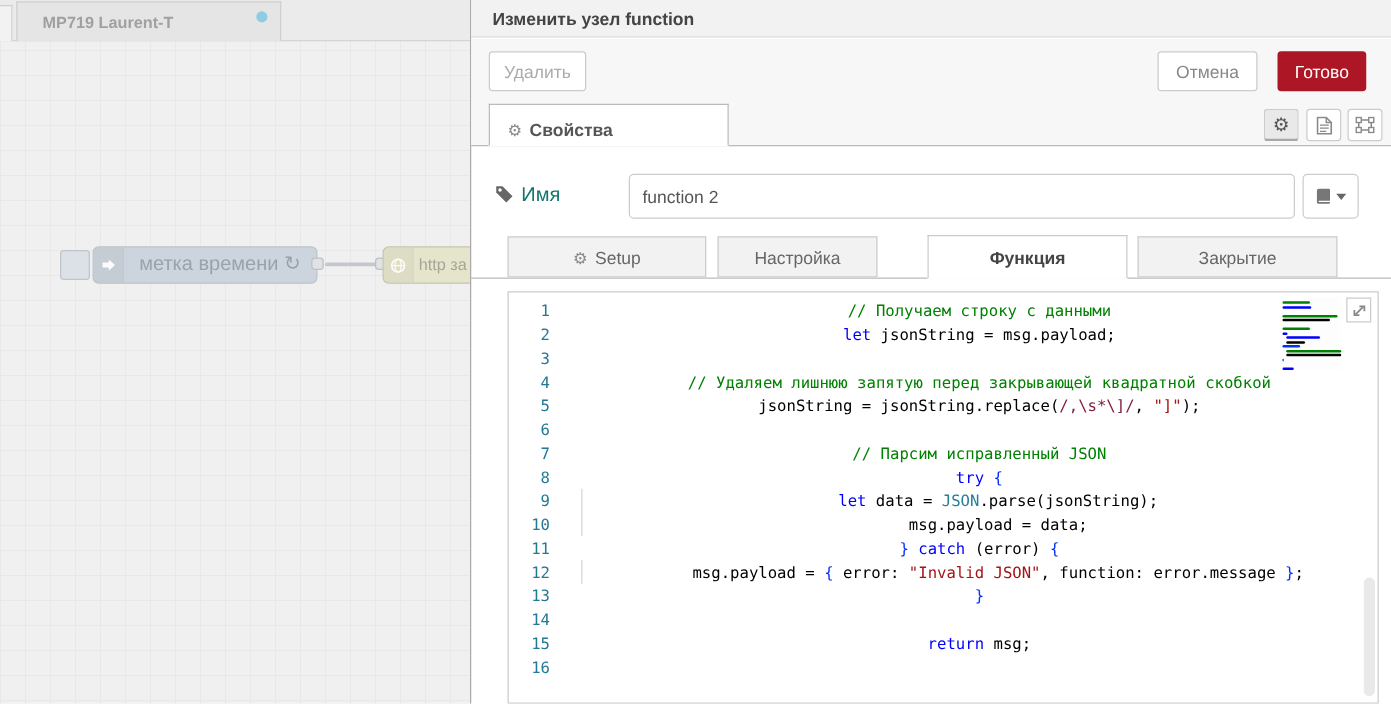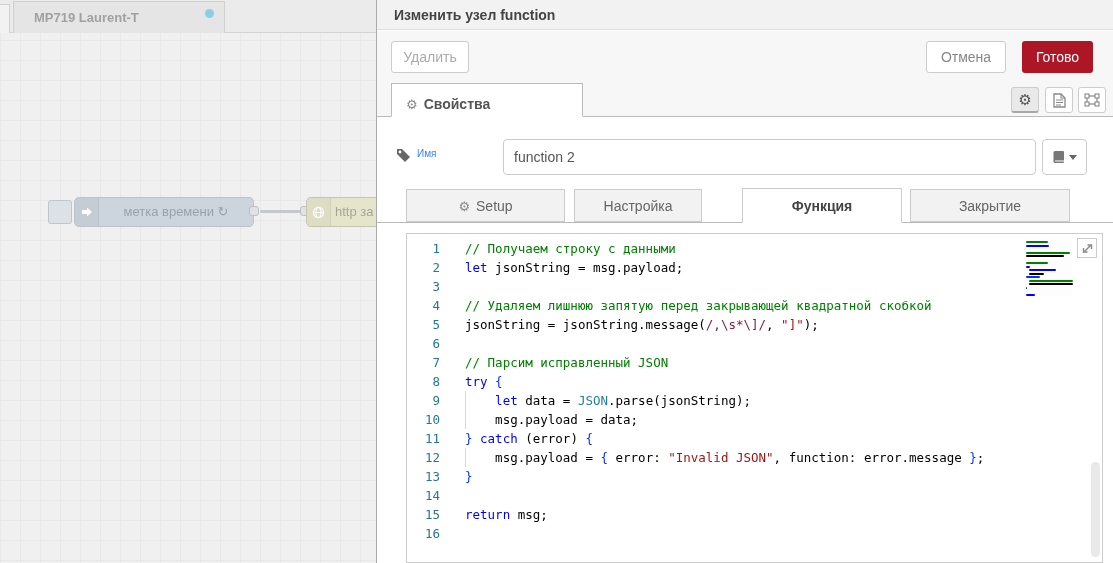--- a/index.html
+++ b/index.html
@@ -28,21 +28,21 @@
   
   #flow-nodes { position:absolute; left:48px; top:197px; width:328px; height:30px; }
   .inject-btn { position:absolute; left:0; top:3px; width:24px; height:24px;
     background:#c9d2da; border:1px solid #9aa5af; border-radius:3px; }
   .inject-body { position:absolute; left:26px; top:0; width:180px; height:30px;
     background:#b0bfcc; border:1px solid #98a2ac; border-radius:5px; }
   .node-iconstrip { position:absolute; left:0; top:0; width:24px; height:28px;
     background:rgba(0,0,0,.07); border-right:1px solid rgba(0,0,0,.10);
     border-radius:4px 0 0 4px; display:flex; align-items:center; justify-content:center; }
   .inject-label { position:absolute; left:24px; right:0; top:0; height:28px;
-    line-height:28px; text-align:center; font-size:13px; color:#5d6d7d; }
+    line-height:28px; text-align:center; font-size:16px; color:#5d6d7d; }
   .port { position:absolute; width:10px; height:10px; background:#d0d4d8;
     border:1px solid #979da3; border-radius:3px; }
   .wire { position:absolute; left:212px; top:13px; width:42px; height:3px;
     background:#a3a9ae; border-radius:2px; }
   .http-body { position:absolute; left:258px; top:0; width:120px; height:30px;
     background:#d9d9b0; border:1px solid #a6a67e; border-radius:5px; overflow:hidden; }
   .http-label { position:absolute; left:28px; top:0; height:28px; line-height:28px;
     font-size:13px; color:#72725f; white-space:nowrap; }
   #ws-shade { position:absolute; left:0; top:0; width:376px; height:563px;
     background:rgba(250,250,250,.38); }
@@ -72,21 +72,21 @@
   .mini-gear { color:#8a8a8a; font-size:13px; margin-right:6px; font-weight:normal; }
   .hdr-iconbtn { position:absolute; top:4px; width:28px; height:26px;
     background:#fff; border:1px solid #ccc; border-radius:3px;
     display:flex; align-items:center; justify-content:center; }
   #hdr-gear { left:634px; background:#e9e9e9; border-bottom:2px solid #a8a8a8; }
   #hdr-doc  { left:668px; }
   #hdr-frame{ left:701px; }
 
   
   #name-row { position:absolute; left:0; top:139px; width:100%; height:36px; }
-  #name-label { position:absolute; left:40px; top:9px; font-size:10px; color:#3b82f6; }
+  #name-label { position:absolute; left:40px; top:9px; font-size:16px; color:#0f766e; }
   #tag-icon { position:absolute; left:19px; top:9px; }
   #name-input { position:absolute; left:126px; top:0; width:533px; height:36px;
     border:1px solid #ccc; border-radius:4px; padding-left:10px; font-size:14px;
     color:#555; font-family:"Liberation Sans",sans-serif; background:#fff; }
   #lib-btn { position:absolute; left:665px; top:0; width:45px; height:36px;
     background:#fff; border:1px solid #ccc; border-radius:4px;
     display:flex; align-items:center; justify-content:center; gap:4px; }
   .caret { width:0; height:0; border-left:4px solid transparent;
     border-right:4px solid transparent; border-top:5px solid #666; }
 
@@ -99,21 +99,21 @@
   .func-tab.active { top:0; height:35px; line-height:34px; background:#fff;
     border-bottom:1px solid #fff; font-weight:bold; color:#444; }
 
   
   #editor { position:absolute; left:29px; top:233px; width:697px; height:330px;
     background:#fff; border:1px solid #ccc; overflow:hidden;
     font-family:"DejaVu Sans Mono","Liberation Mono",monospace; font-size:12.5px; }
   #gutter { position:absolute; left:0; top:5px; width:46px; }
   .ln { height:19px; line-height:19px; text-align:right; padding-right:13px;
     color:var(--tok-linenum,#237893); }
-  #code { position:absolute; left:46px; top:5px; right:0; }
+  #code { position:absolute; left:46px; top:5px; right:0;text-align:center; }
   .cl { position:relative; height:19px; line-height:19px; white-space:pre;
     padding-left:12px; color:var(--tok-plain,#000); }
   .cl.guide::before { content:""; position:absolute; left:12px; top:0; bottom:0;
     width:1px; background:#d6d6d6; }
   .tok-comment { color:var(--tok-comment,#008000); }
   .tok-kw      { color:var(--tok-kw,#0000ff); }
   .tok-str     { color:var(--tok-str,#a31515); }
   .tok-regex   { color:var(--tok-regex,#811f3f); }
   .tok-type    { color:var(--tok-type,#267f99); }
   .tok-br      { color:var(--tok-br,#0431fa); }
@@ -255,21 +255,21 @@
           <div class="ln">13</div>
           <div class="ln">14</div>
           <div class="ln">15</div>
           <div class="ln">16</div>
         </div>
       <div id="code">
           <div class="cl"><span class="tok-comment">// Получаем строку с данными</span></div>
           <div class="cl"><span class="tok-kw">let</span><span class="tok-plain"> jsonString = msg.payload;</span></div>
           <div class="cl"></div>
           <div class="cl"><span class="tok-comment">// Удаляем лишнюю запятую перед закрывающей квадратной скобкой</span></div>
-          <div class="cl"><span class="tok-plain">jsonString = jsonString.message(</span><span class="tok-regex">/,\s*\]/</span><span class="tok-plain">, </span><span class="tok-str">"]"</span><span class="tok-plain">);</span></div>
+          <div class="cl"><span class="tok-plain">jsonString = jsonString.replace(</span><span class="tok-regex">/,\s*\]/</span><span class="tok-plain">, </span><span class="tok-str">"]"</span><span class="tok-plain">);</span></div>
           <div class="cl"></div>
           <div class="cl"><span class="tok-comment">// Парсим исправленный JSON</span></div>
           <div class="cl"><span class="tok-kw">try</span><span class="tok-plain"> </span><span class="tok-br">{</span></div>
           <div class="cl guide"><span class="tok-plain">    </span><span class="tok-kw">let</span><span class="tok-plain"> data = </span><span class="tok-type">JSON</span><span class="tok-plain">.parse(jsonString);</span></div>
           <div class="cl guide"><span class="tok-plain">    msg.payload = data;</span></div>
           <div class="cl"><span class="tok-br">}</span><span class="tok-plain"> </span><span class="tok-kw">catch</span><span class="tok-plain"> (error) </span><span class="tok-br">{</span></div>
           <div class="cl guide"><span class="tok-plain">    msg.payload = </span><span class="tok-br">{</span><span class="tok-plain"> error: </span><span class="tok-str">"Invalid JSON"</span><span class="tok-plain">, function: error.message </span><span class="tok-br">}</span><span class="tok-plain">;</span></div>
           <div class="cl"><span class="tok-br">}</span></div>
           <div class="cl"></div>
           <div class="cl"><span class="tok-kw">return</span><span class="tok-plain"> msg;</span></div>

